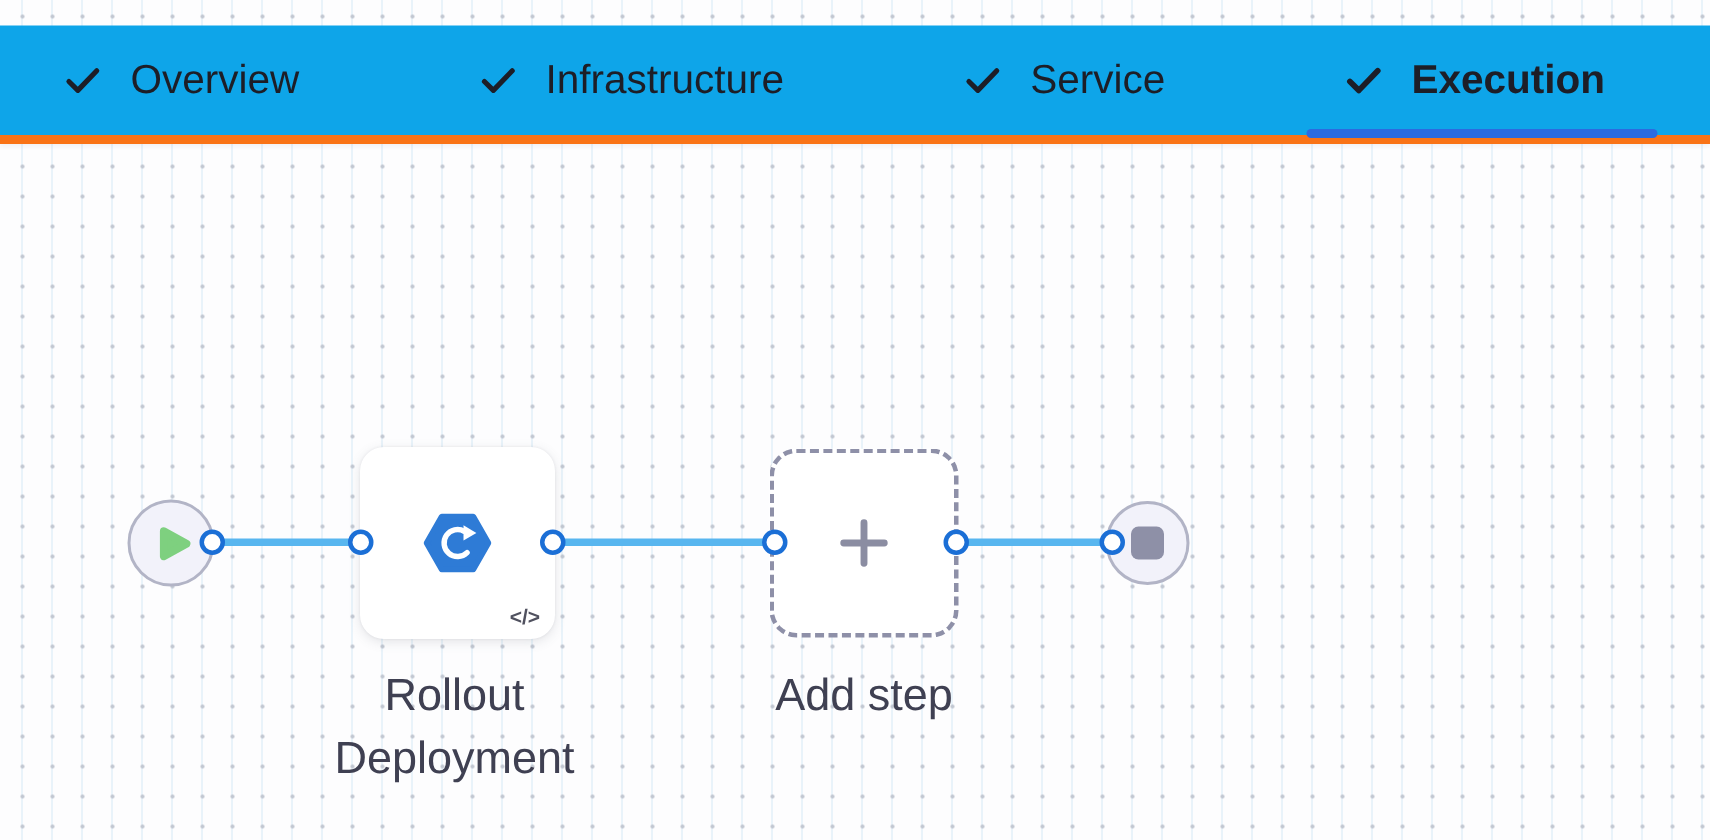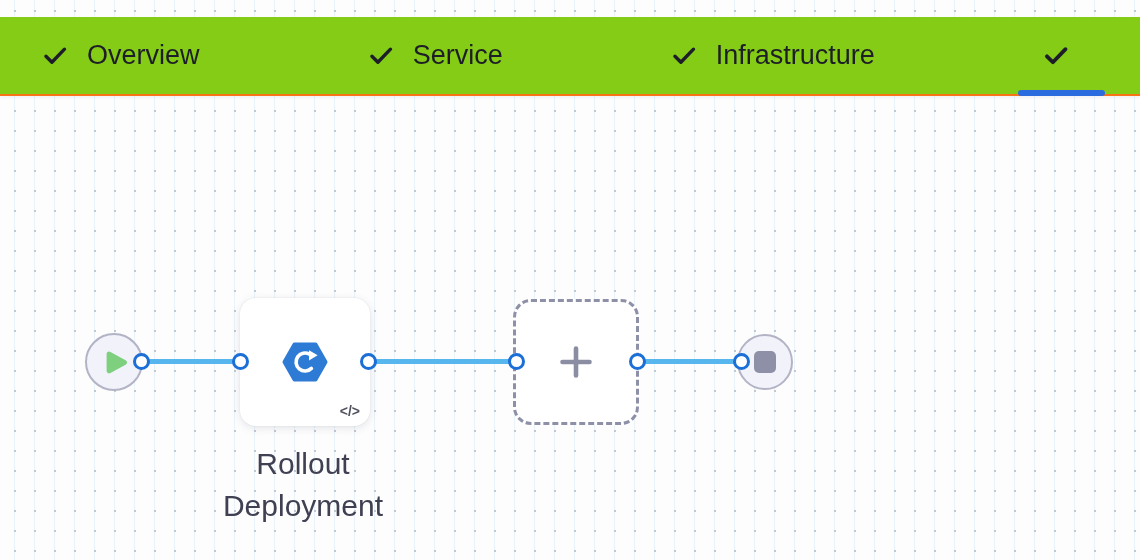--- a/index.html
+++ b/index.html
@@ -14,21 +14,21 @@
     background-color:#fdfdfe;
     background-image:
       radial-gradient(circle, #c2c8d2 1.1px, rgba(194,200,210,0) 1.5px),
       linear-gradient(to right, #e9f3fa 1.5px, rgba(233,243,250,0) 1.5px);
     background-size:20px 20px, 20px 100%;
     background-position:5px 1px, 14px 0;
   }
   
   .tabbar{
     position:absolute;left:0;right:0;top:17px;height:79px;
-    background:#84cc16;border-bottom:2px solid #f97316;
+    background:#0ea5e9;border-bottom:6px solid #f97316;
     box-shadow:0 2px 3px rgba(40,41,61,0.05);
     display:flex;align-items:center;justify-content:space-between;
     padding:0 70px 0 42px;box-sizing:border-box;z-index:10;
   }
   .tab{
     display:flex;align-items:center;gap:18px;height:100%;
     position:relative;font-size:27px;color:#1d1e27;cursor:pointer;white-space:nowrap;
   }
   .tab .chk{display:flex;color:#1d1e27;}
   .tab.active{font-weight:bold;}
@@ -113,53 +113,55 @@
   </div>
 
   <div class="port" style="left:133px;"></div>
   <div class="port" style="left:232px;"></div>
   <div class="port" style="left:360px;"></div>
   <div class="port" style="left:508px;"></div>
   <div class="port" style="left:629px;"></div>
   <div class="port" style="left:733px;"></div>
 
   <div class="node-label label-step">Rollout Deployment</div>
+  <div class="node-label label-add">Add step</div>
 </div>
 
 <div class="tabbar">
 
   <div class="tab">
     <span class="chk">
       <svg width="27" height="27" viewBox="0 0 24 24">
           <path d="M3.5 12.7l5.3 5.3 11.2-11.6" fill="none" stroke="currentColor" stroke-width="3" stroke-linecap="round" stroke-linejoin="round"></path>
         </svg>
     </span>
     <span>Overview</span>
   </div>
 
   <div class="tab">
     <span class="chk">
       <svg width="27" height="27" viewBox="0 0 24 24">
           <path d="M3.5 12.7l5.3 5.3 11.2-11.6" fill="none" stroke="currentColor" stroke-width="3" stroke-linecap="round" stroke-linejoin="round"></path>
         </svg>
     </span>
-    <span>Service</span>
+    <span>Infrastructure</span>
   </div>
 
   <div class="tab">
     <span class="chk">
       <svg width="27" height="27" viewBox="0 0 24 24">
           <path d="M3.5 12.7l5.3 5.3 11.2-11.6" fill="none" stroke="currentColor" stroke-width="3" stroke-linecap="round" stroke-linejoin="round"></path>
         </svg>
     </span>
-    <span>Infrastructure</span>
+    <span>Service</span>
   </div>
 
   <div class="tab active">
     <span class="chk">
       <svg width="27" height="27" viewBox="0 0 24 24">
           <path d="M3.5 12.7l5.3 5.3 11.2-11.6" fill="none" stroke="currentColor" stroke-width="3.4" stroke-linecap="round" stroke-linejoin="round"></path>
         </svg>
     </span>
+    <span>Execution</span>
     <span class="tab-underline"></span>
   </div>
 
 </div>
 
 </body></html>

